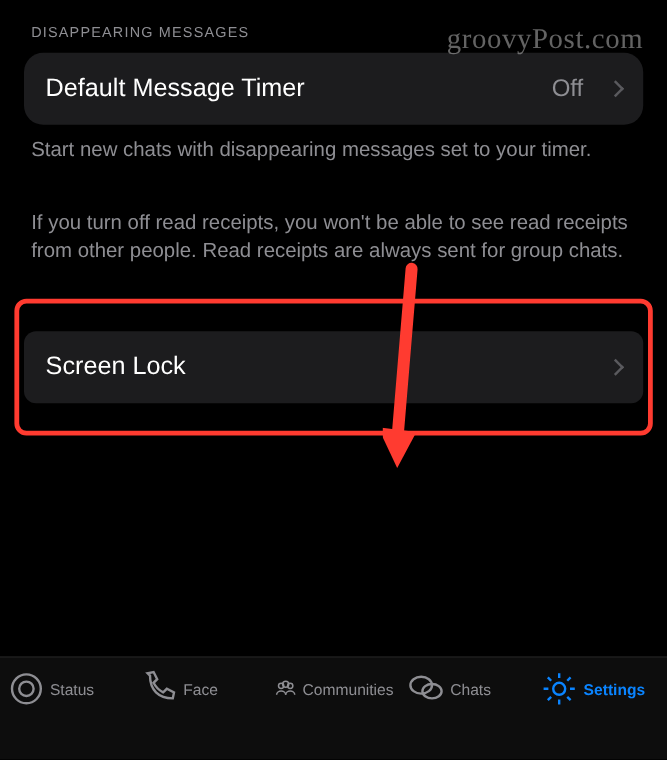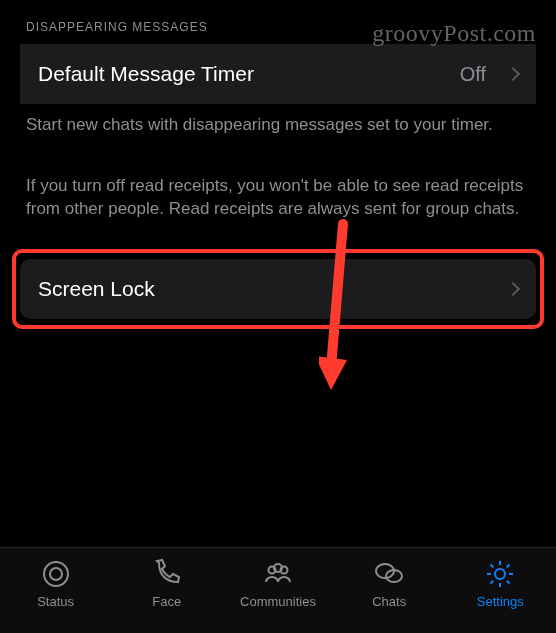--- a/index.html
+++ b/index.html
@@ -27,21 +27,21 @@
   }
   .section-header {
     color: #8e8e93;
     font-size: 12px;
     letter-spacing: 1px;
     margin-bottom: 10px;
     padding-left: 6px;
   }
   .cell {
     background: #1c1c1e;
-    border-radius: 0;
+    border-radius: 16px;
     padding: 18px 18px;
     display: flex;
     align-items: center;
     justify-content: space-between;
     font-size: 21px;
   }
   .cell-label { color: #fff; }
   .cell-value { color: #8e8e93; font-size: 20px; margin-right: 18px; display: inline-flex; align-items: center; }
   .cell-right { display: flex; align-items: center; }
   .chevron {
@@ -63,21 +63,21 @@
     background: #30d158; position: relative;
   }
   .switch::after {
     content: ""; position: absolute; right: 3px; top: 3px;
     width: 28px; height: 28px; border-radius: 50%; background: #fff;
     box-shadow: 0 1px 2px rgba(0,0,0,0.3);
   }
   .highlight-wrap {
     border: 4px solid #ff3b30;
     border-radius: 10px;
-    padding: 6px 4px;
+    padding: 23px 4px;
     margin: 0 -8px 8px -8px;
   }
   .highlight-wrap .cell { border-radius: 10px; }
   
   .arrow {
     position: absolute;
     left: 319px;
     top: 218px;
     width: 40px;
     height: 175px;
@@ -89,25 +89,25 @@
     bottom: 0; left: 0; right: 0;
     height: 86px;
     background: #0d0d0d;
     border-top: 1px solid #222;
     display: flex;
     justify-content: space-around;
     align-items: flex-start;
     padding-top: 10px;
   }
   .tab {
-    display: flex; flex-direction: column; align-items: center;
+    display: flex; align-items: center;
     color: #8e8e93; font-size: 13px; gap: 4px;
     width: 100px;
   }
-  .tab.active { color: #0a84ff; }
+  .tab.active { color: #0a84ff; font-weight: bold; }
   .tab svg { width: 32px; height: 32px; }
   .tab-label { }
 </style>
 </head>
 <body>
 
 <div class="watermark">groovyPost.com</div>
 
 <div class="content">
 

